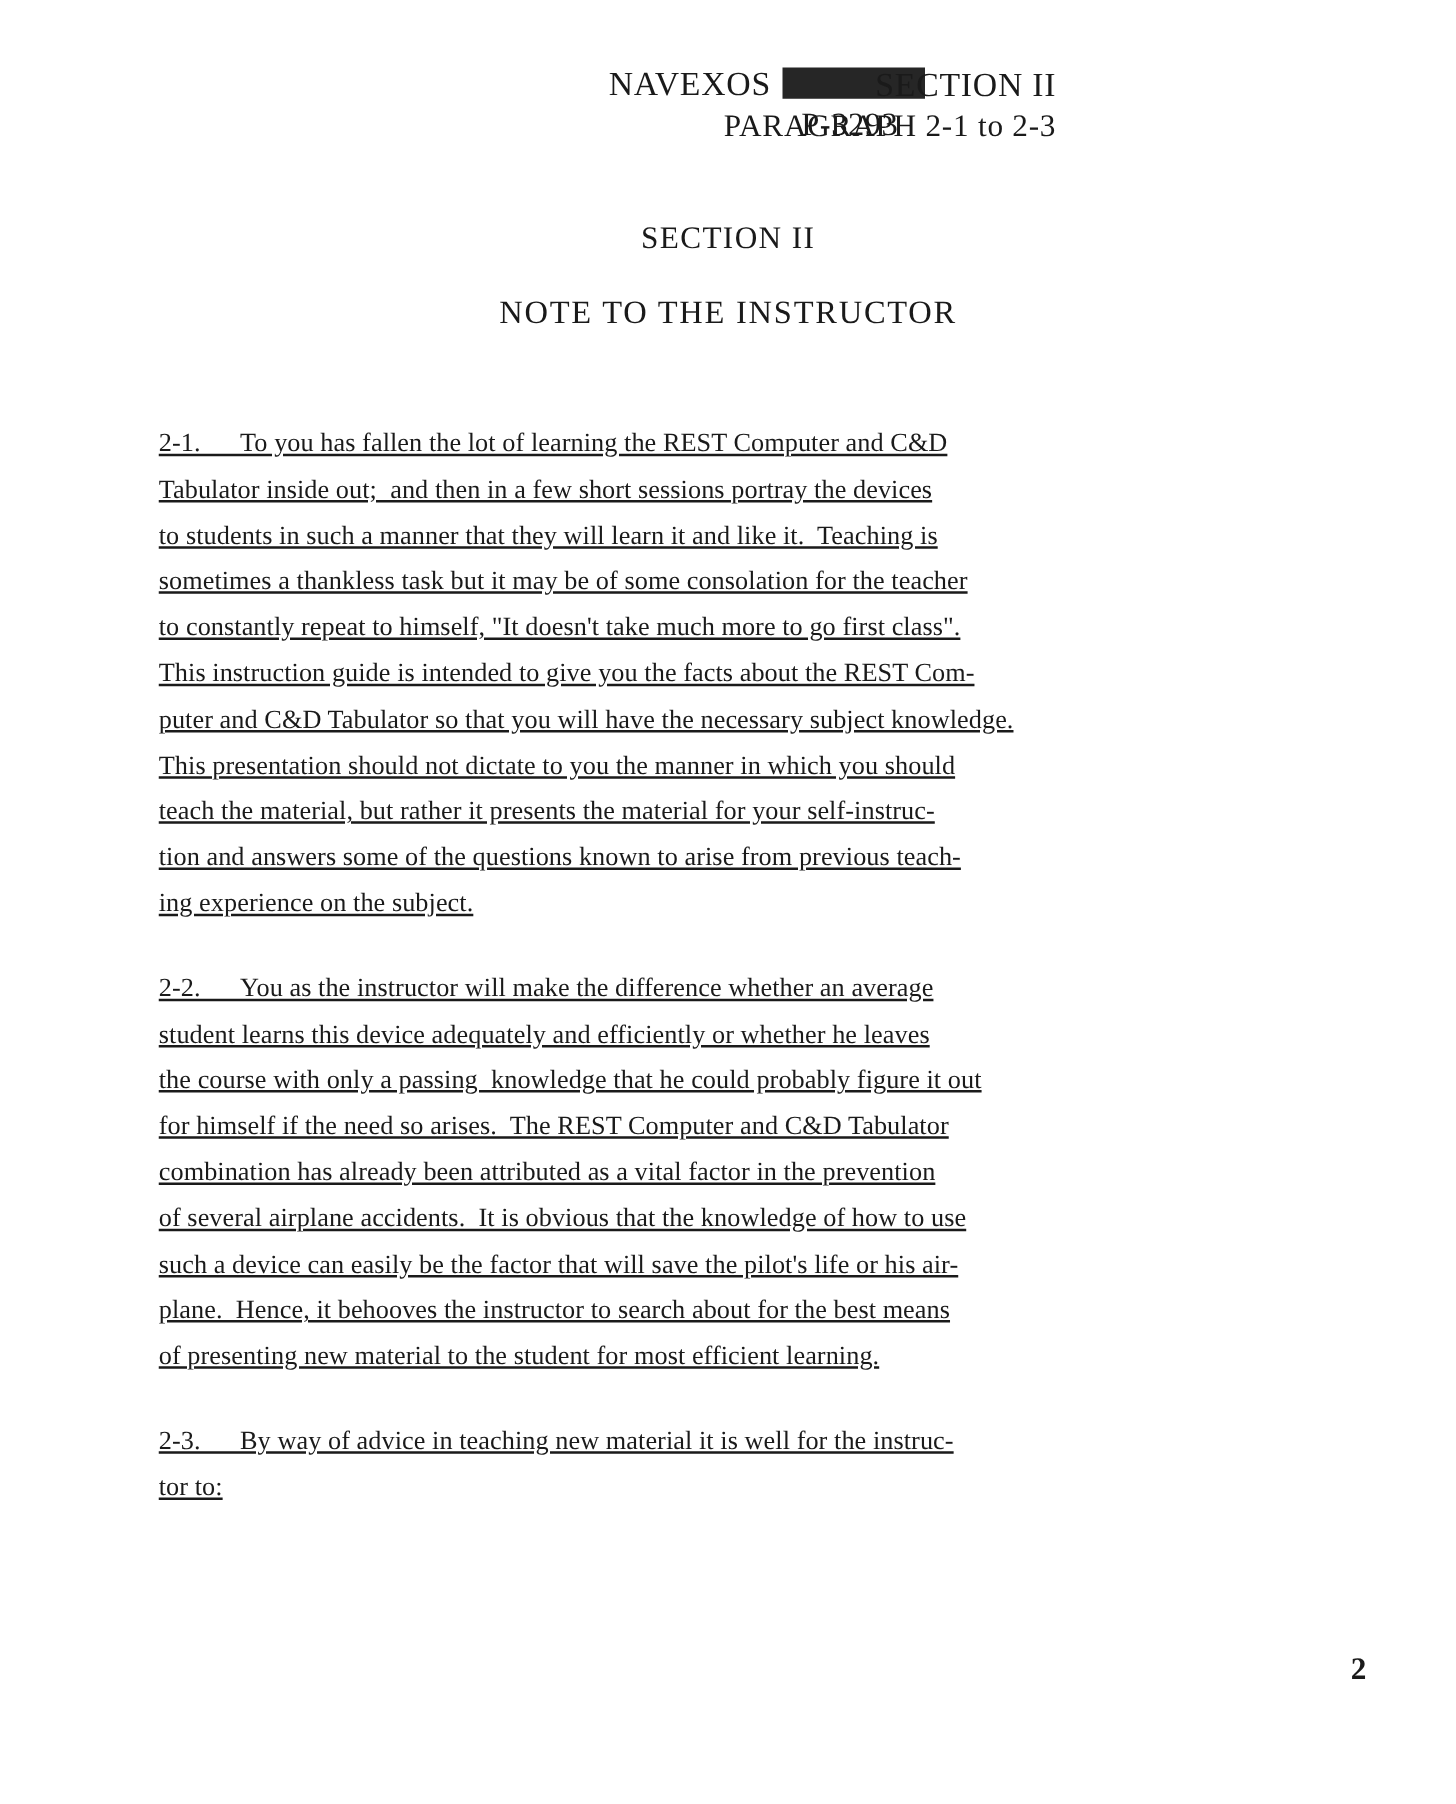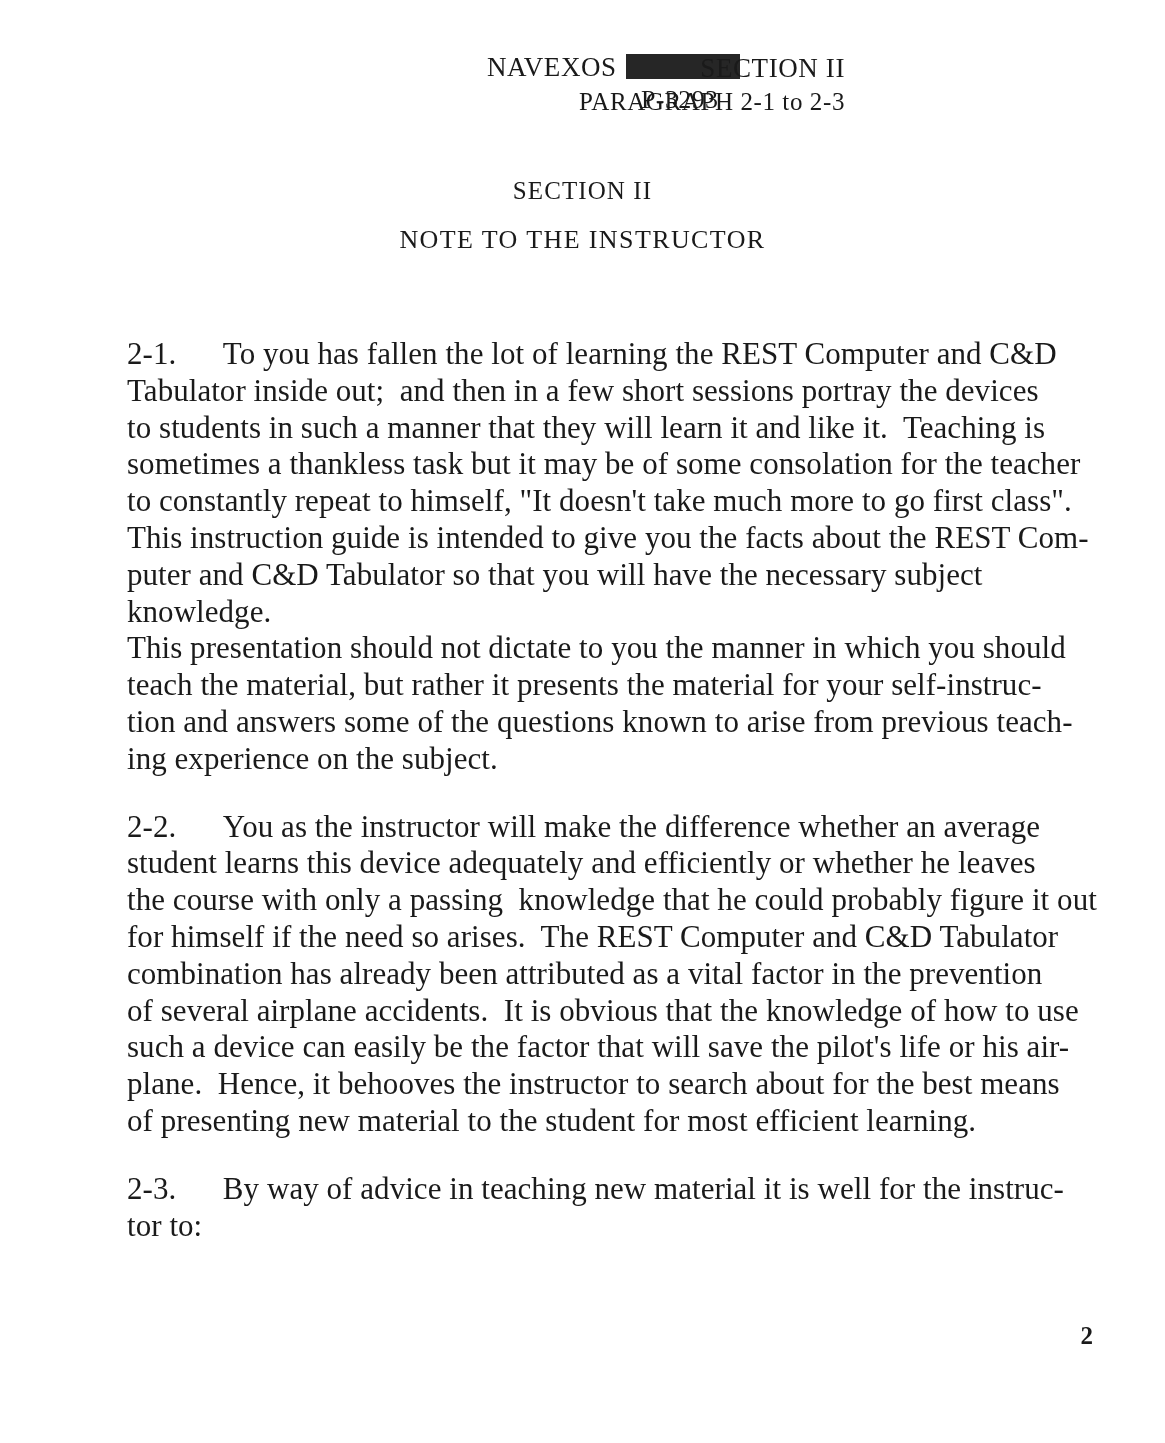--- a/index.html
+++ b/index.html
@@ -73,41 +73,42 @@
     position: absolute;
     top: 177px;
     left: 0;
     width: 1165px;
     text-align: center;
     font-size: 25px;
     letter-spacing: 1.1px;
   }
   .heading-title {
     position: absolute;
-    top: 225px;
+    top: 235px;
     left: 0;
     width: 1165px;
     text-align: center;
     font-size: 26px;
     letter-spacing: 1.4px;
   }
 
   
   .body-block {
     position: absolute;
     top: 336px;
     left: 127px;
     width: 975px;
   }
   .para {
-    font-size: 31px;
+    font-size: 21px;
     line-height: 36.8px;
     margin: 0 0 31px 0;
     white-space: pre-wrap;
     letter-spacing: 0.05px;
+    text-decoration: underline;
   }
   .para:last-child { margin-bottom: 0; }
 
   .list-block {
     margin-top: 17px;
   }
   .list-item {
     font-size: 25.2px;
     line-height: 36.8px;
     margin: 0 0 34px 0;

